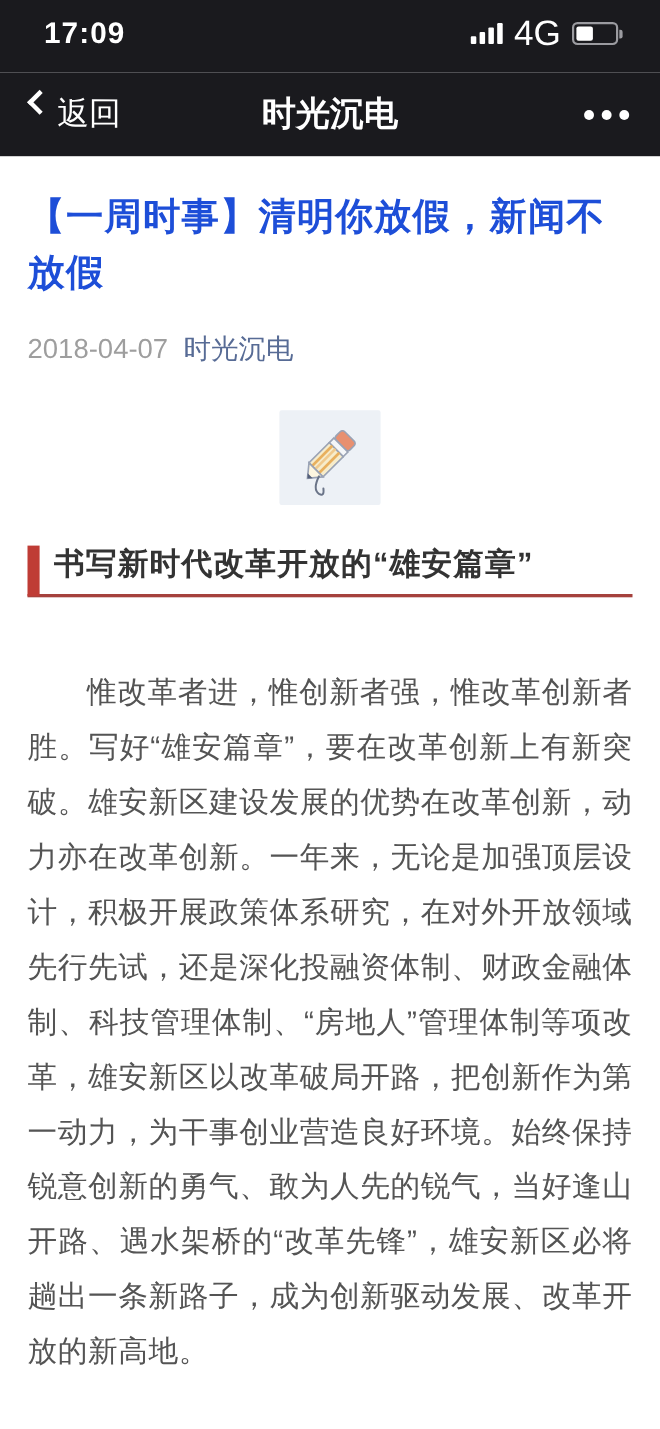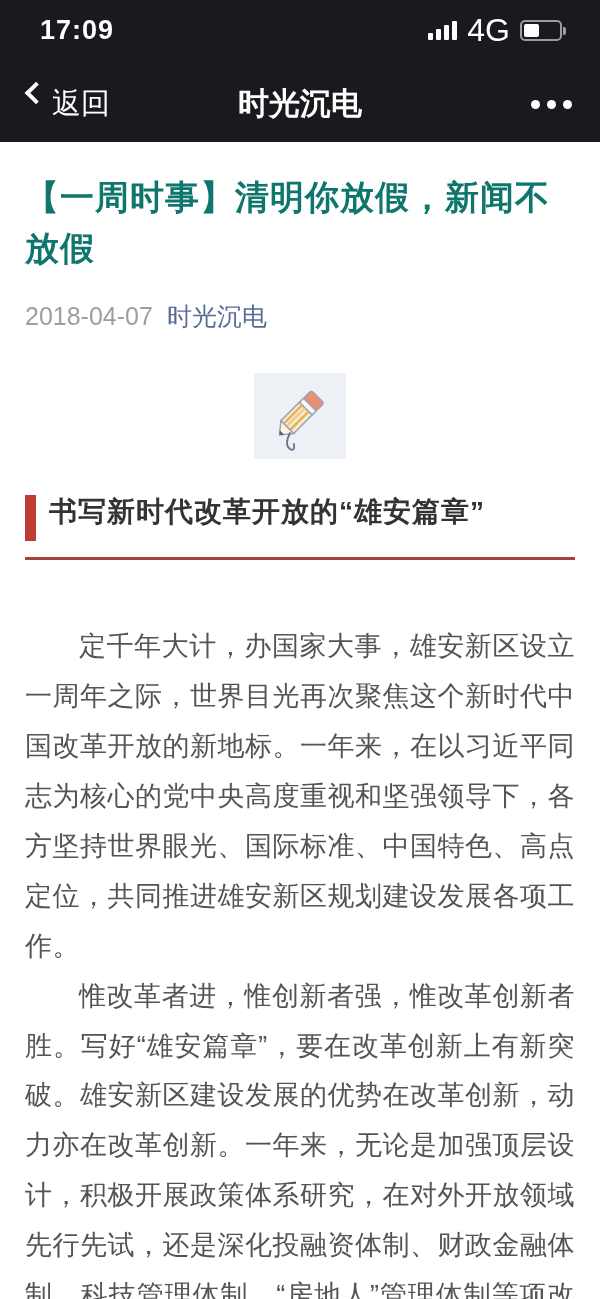--- a/index.html
+++ b/index.html
@@ -55,38 +55,38 @@
   .nav-title {
     position: absolute; left: 0; right: 0; text-align: center;
     font-size: 31px; font-weight: bold; color: #ffffff;
   }
   .nav-more { margin-left: auto; display: flex; gap: 7px; cursor: pointer; z-index: 2; }
   .nav-more i { width: 9px; height: 9px; background: #ffffff; border-radius: 50%; display: block; }
 
   
   .content { padding: 30px 25px 0 25px; background: #ffffff; }
   .article-title {
-    font-size: 34px; font-weight: bold; color: #0f766e;
+    font-size: 34px; font-weight: bold; color: #1d4ed8;
     line-height: 1.5; letter-spacing: 1px; font-family: Liberation Serif, serif;
   }
   .meta-row { margin-top: 26px; font-size: 25px; display: flex; gap: 14px; align-items: baseline; }
   .meta-date { color: #9e9e9e; text-align: right; }
   .meta-author { color: #576b95; cursor: pointer; }
 
   .figure-wrap { margin-top: 40px; text-align: center; }
   .pencil-img {
     display: inline-block; width: 92px; height: 86px;
     background: #edf1f6; border-radius: 2px;
   }
 
   .section-heading {
     margin-top: 30px;
     display: flex; align-items: center;
     border-bottom: 3px solid #a5413d;
-    padding-bottom: 18px;
+    padding-bottom: 0;
   }
   .heading-bar {
     width: 11px; height: 46px; background: #bf3c35;
     margin-bottom: -3px; flex-shrink: 0;
   }
   .heading-text {
     font-size: 28px; font-weight: bold; color: #333333;
     padding: 0 0 8px 13px; letter-spacing: 1px;
   }
 
@@ -160,17 +160,16 @@
       </svg>
     </span>
   </div>
 
   <div class="section-heading">
     <span class="heading-bar"></span>
     <span class="heading-text">书写新时代改革开放的“雄安篇章”</span>
   </div>
 
   <div class="article-body">
-      <p>定千年大计，办国家大事，雄安新区设立一周年之际，世界目光再次聚焦这个新时代中国改革开放的新地标。一年来，在以习近平同志为核心的党中央高度重视和坚强领导下，各方坚持世界眼光、国际标准、中国特色、高点定位，共同推进雄安新区规划建设发展各项工作。</p>
       <p>惟改革者进，惟创新者强，惟改革创新者胜。写好“雄安篇章”，要在改革创新上有新突破。雄安新区建设发展的优势在改革创新，动力亦在改革创新。一年来，无论是加强顶层设计，积极开展政策体系研究，在对外开放领域先行先试，还是深化投融资体制、财政金融体制、科技管理体制、“房地人”管理体制等项改革，雄安新区以改革破局开路，把创新作为第一动力，为干事创业营造良好环境。始终保持锐意创新的勇气、敢为人先的锐气，当好逢山开路、遇水架桥的“改革先锋”，雄安新区必将趟出一条新路子，成为创新驱动发展、改革开放的新高地。</p>
     </div>
 
 </div>
 
 </body></html>

